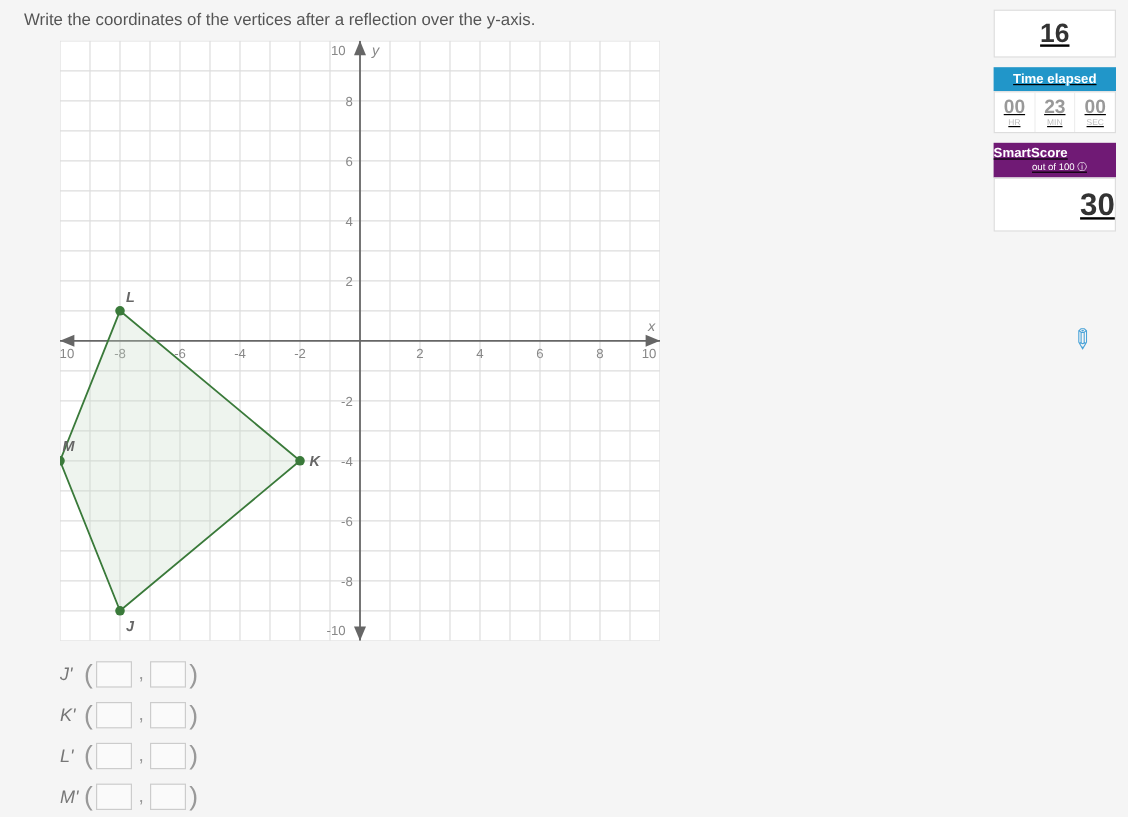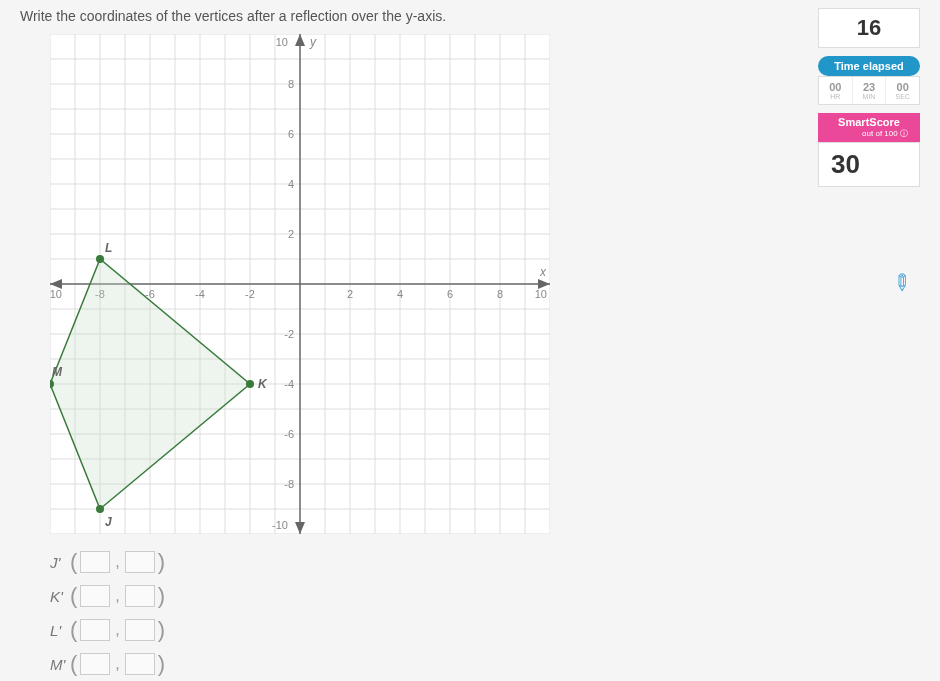--- a/index.html
+++ b/index.html
@@ -63,78 +63,78 @@
       border: 1px solid #ccc;
       background: #fafafa;
       margin: 0 3px;
       text-align: center;
       font-size: 12px;
     }
     .comma { color: #999; margin: 0 2px; }
     
     .sidebar {
       position: absolute;
-      right: 20px;
+      right: 10px;
       top: 8px;
       width: 102px;
+      text-decoration: underline;
     }
     .question-num {
       background: #fff;
       border: 1px solid #ddd;
       text-align: center;
       font-size: 22px;
       font-weight: bold;
       color: #333;
       padding: 6px 0;
       margin-bottom: 8px;
     }
     .time-header {
       background: #2196c9;
       color: #fff;
       text-align: center;
       font-size: 11px;
       padding: 4px 0;
       font-weight: bold;
-      border-radius: 10px;
     }
     .time-body {
       background: #fff;
       display: flex;
       border: 1px solid #ddd;
     }
     .time-cell {
       flex: 1;
       text-align: center;
       padding: 4px 0;
       border-right: 1px solid #eee;
     }
     .time-cell:last-child { border-right: none; }
-    .time-val { font-size: 11px; color: #999; font-weight: bold; }
+    .time-val { font-size: 16px; color: #999; font-weight: bold; }
     .time-lbl { font-size: 7px; color: #bbb; }
     .smartscore-header {
-      background: #ec4899;
+      background: #701a75;
       color: #fff;
-      text-align: center;
+      text-align: left;
       font-size: 11px;
       padding: 3px 0;
       margin-top: 8px;
       font-weight: bold;
     }
     .smartscore-sub {
       font-size: 8px;
       font-weight: normal;
       margin-left: 32px;
     }
     .smartscore-body {
       background: #fff;
-      text-align: left;
+      text-align: right;
       font-size: 26px;
       font-weight: bold;
       color: #333;
-      padding: 6px 12px;
+      padding: 6px 0;
       border: 1px solid #ddd;
     }
     .pencil-icon {
       position: absolute;
       right: 30px;
       top: 270px;
       transform: rotate(45deg);
       color: #4aa3d8;
       font-size: 22px;
     }

